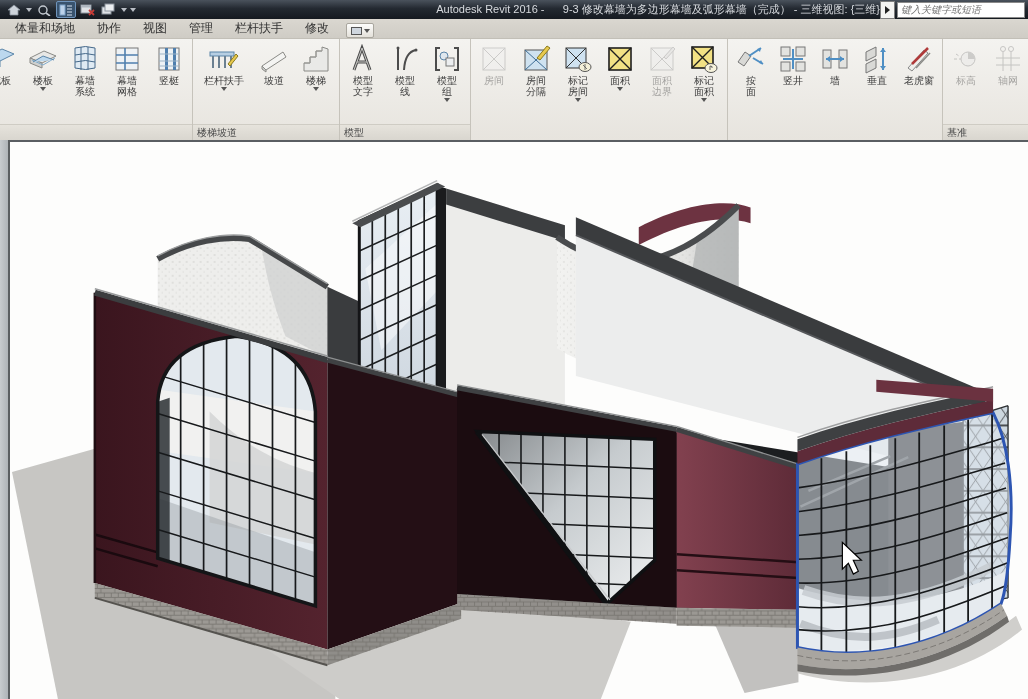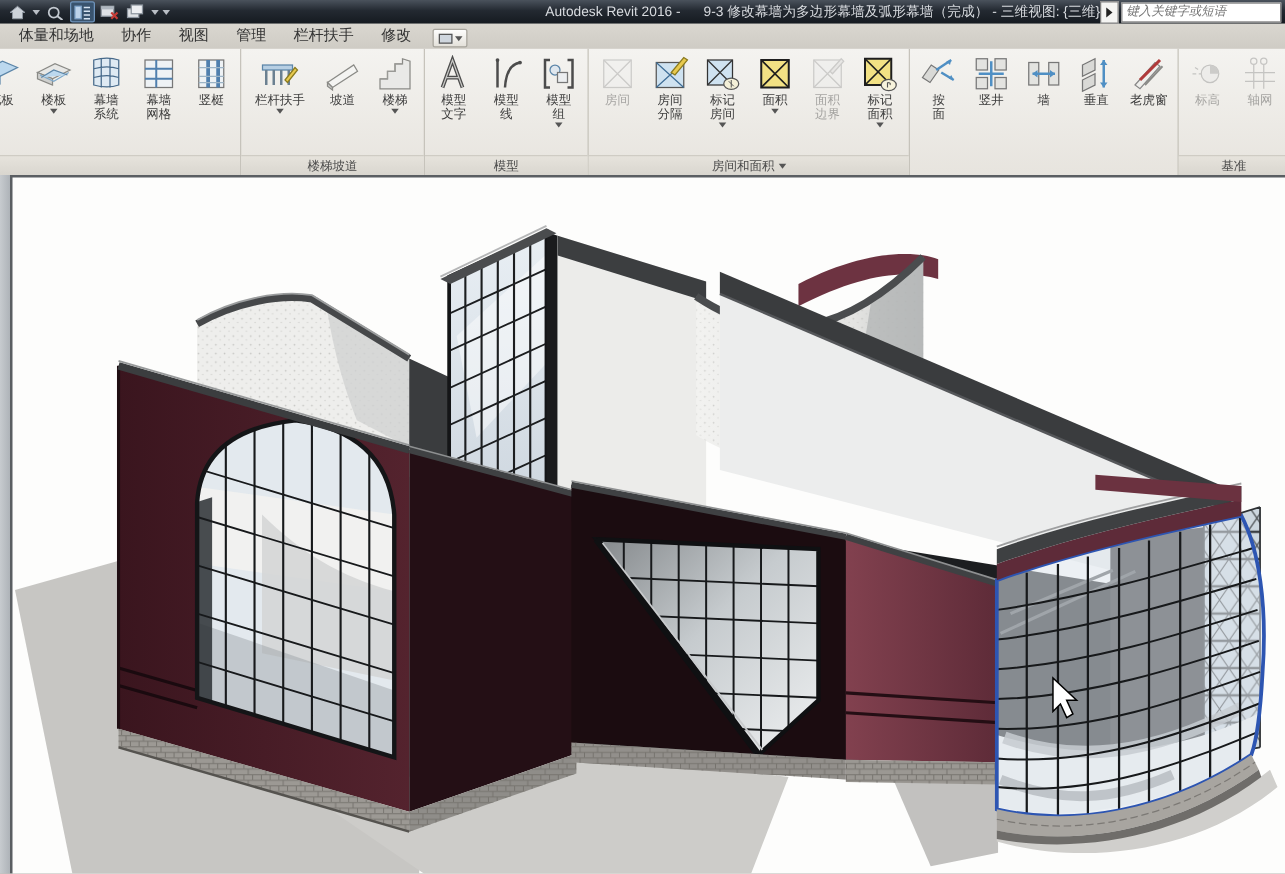--- a/index.html
+++ b/index.html
@@ -22,21 +22,21 @@
   .dda{width:0;height:0;border-left:3px solid transparent;border-right:3px solid transparent;border-top:4px solid #555;display:inline-block;}
   
   .ribbon{height:101px;background:linear-gradient(#f4f3f0,#e7e4de);display:flex;align-items:stretch;overflow:hidden;}
   .panel{display:flex;flex-direction:column;border-right:1px solid #c6c3bb;}
   .panel-buttons{flex:1;display:flex;align-items:flex-start;padding:2px 2px 0;}
   .bigbtn{width:40px;display:flex;flex-direction:column;align-items:center;font-size:10px;line-height:11px;color:#3c3c3c;padding:1px 1px 0;text-align:center;}
   .bigbtn.wide{width:56px;}
   .bigbtn .ic{height:33px;display:flex;align-items:center;justify-content:center;}
   .bigbtn .lbl{display:block;}
   .bigbtn .dda{margin-top:1px;}
-  .panel-label{height:15px;font-size:10px;color:#4a4a4a;background:linear-gradient(#e6e3dc,#d9d6cf);border-top:1px solid #cfccc4;display:flex;align-items:center;justify-content:center;gap:3px;white-space:nowrap;padding:0 4px;}
+  .panel-label{height:15px;font-size:10px;color:#4a4a4a;background:linear-gradient(#e6e3dc,#d9d6cf);border-top:1px solid #cfccc4;display:flex;align-items:center;gap:3px;white-space:nowrap;padding:0 4px;}
   .disabled{opacity:.42;filter:grayscale(1);}
   .cut-left{margin-left:-22px;}
   
   .optionsbar{height:17px;background:#dcd9d4;border-top:1px solid #f6f5f3;border-bottom:1px solid #b5b2ac;}
   .gutter{position:absolute;top:140px;left:0;width:8px;bottom:0;background:linear-gradient(90deg,#c7cbcf,#aeb3b8);}
   .viewport{position:absolute;top:140px;left:8px;right:0;bottom:0;background:#fdfdfc;border-top:2px solid #5a5e62;border-left:2px solid #5a5e62;}
   .viewport svg{display:block;width:100%;height:100%;}
 </style>
 </head>
 <body>
@@ -308,24 +308,20 @@
                 <path d="M3,3 L24,24 M24,3 L3,24" stroke="#1e1e1e" stroke-width="1.4"></path>
                 <ellipse cx="22" cy="24" rx="6" ry="4.5" fill="#f7f3dc" stroke="#555"></ellipse>
                 <path d="M21,22 L21,26 M21,22 Q24,22 23,24" stroke="#555" fill="none" stroke-width="0.9"></path>
               </svg>
             </span>
           <span class="lbl">标记</span>
           <span class="lbl">面积</span>
           <span class="dda"></span>
         </div>
       </div>
-      <div class="panel-label">
-          <span>房间和面积</span>
-          <span class="dda"></span>
-        </div>
     </div>
 
     <div class="panel">
       <div class="panel-buttons">
         <div class="bigbtn">
           <span class="ic">
               <svg width="32" height="30">
                 <path d="M3,18 L10,8 L16,12 L9,22 Z" fill="#d9d9d6" stroke="#777"></path>
                 <path d="M14,12 L26,4 M18,14 L28,20" stroke="#4f8fc4" stroke-width="2"></path>
                 <path d="M26,4 L22,5 L25,8 Z M28,20 L24,19 L26,16 Z" fill="#4f8fc4"></path>

